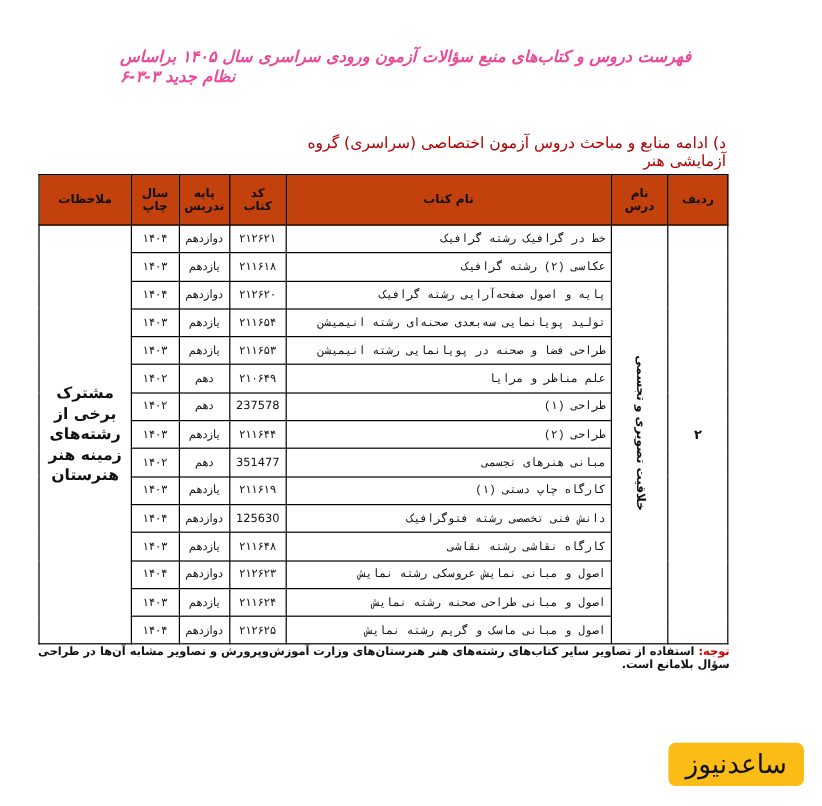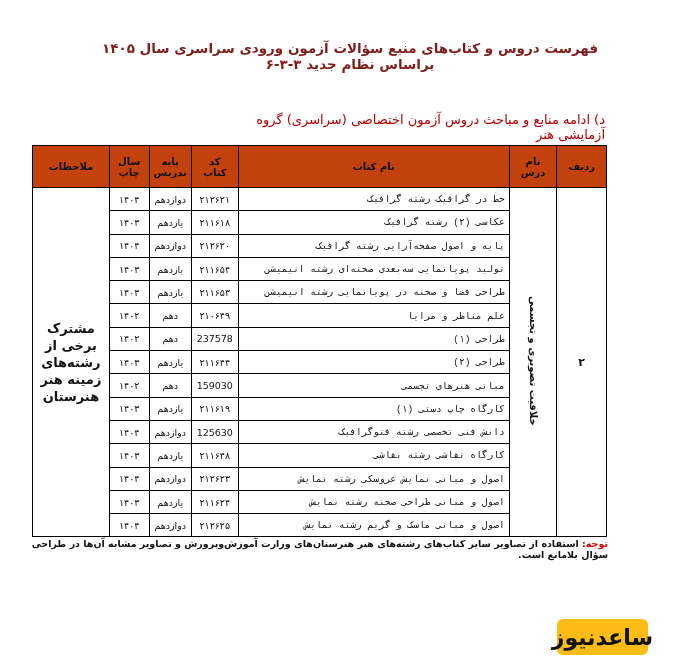--- a/index.html
+++ b/index.html
@@ -1,30 +1,30 @@
 <!DOCTYPE html>
 <html><head>
 <meta charset="utf-8">
 <style>
   html, body { margin: 0; padding: 0; background: #ffffff; }
   body { width: 685px; height: 672px; position: relative; overflow: hidden; font-family: "DejaVu Sans", sans-serif; }
-  .title { position: absolute; top: 40px; left: 100px; width: 500px; text-align: center; direction: rtl; font-weight: bold; font-size: 13.5px; color: #7f1d1d; }
+  .title { position: absolute; top: 40px; left: 100px; width: 500px; text-align: left; direction: rtl; font-weight: bold; font-size: 13.5px; color: #ec4899; font-style: italic; }
   .subtitle { position: absolute; top: 112px; left: 250px; width: 355px; text-align: right; direction: rtl; font-weight: normal; font-size: 13px; color: #b00000; }
   table.main { position: absolute; top: 145px; left: 32px; width: 575px; border-collapse: collapse; direction: rtl; font-size: 9.5px; color: #111; }
   table.main th, table.main td { border: 1px solid #000; padding: 0 4px; }
   table.main th { background: #c2410c; font-weight: bold; font-size: 10px; height: 41px; text-align: center; }
   table.main td { height: 22.3px; text-align: center; }
   td.bookname { text-align: right !important; font-family: Liberation Mono, monospace; }
   td.course { vertical-align: middle; }
   .vertical { writing-mode: vertical-rl; display: inline-block; font-weight: bold; font-size: 10px; white-space: nowrap; }
   td.radif { font-weight: bold; font-size: 11px; }
   td.notes { font-weight: bold; font-size: 13px; line-height: 17px; }
   .note { position: absolute; top: 538px; left: 30px; width: 578px; text-align: right; direction: rtl; font-weight: bold; font-size: 9.5px; color: #111; }
   .note .label { color: #d00000; margin-top: 41px; }
-  .logo { position: absolute; top: 619px; left: 557px; width: 91px; height: 36px; background: #fbbc15; border-radius: 6px; display: flex; align-items: center; justify-content: center; font-weight: bold; font-size: 22px; color: #111; direction: rtl; }
+  .logo { position: absolute; top: 619px; left: 557px; width: 113px; height: 36px; background: #fbbc15; border-radius: 6px; display: flex; align-items: center; justify-content: center; font-weight: normal; font-size: 22px; color: #111; direction: rtl; }
 </style>
 </head>
 <body>
 
 <div class="title">فهرست دروس و کتاب‌های منبع سؤالات آزمون ورودی سراسری سال ۱۴۰۵ براساس نظام جدید ۳-۳-۶</div>
 <div class="subtitle">د) ادامه منابع و مباحث دروس آزمون اختصاصی (سراسری) گروه آزمایشی هنر</div>
 
 <table class="main">
   <colgroup>
     <col style="width:50px">
@@ -93,21 +93,21 @@
         <td>۱۴۰۲</td>
       </tr>
       <tr>
         <td class="bookname">طراحی (۲)</td>
         <td>۲۱۱۶۴۴</td>
         <td>یازدهم</td>
         <td>۱۴۰۳</td>
       </tr>
       <tr>
         <td class="bookname">مبانی هنرهای تجسمی</td>
-        <td>159030</td>
+        <td>351477</td>
         <td>دهم</td>
         <td>۱۴۰۲</td>
       </tr>
       <tr>
         <td class="bookname">کارگاه چاپ دستی (۱)</td>
         <td>۲۱۱۶۱۹</td>
         <td>یازدهم</td>
         <td>۱۴۰۳</td>
       </tr>
       <tr>

